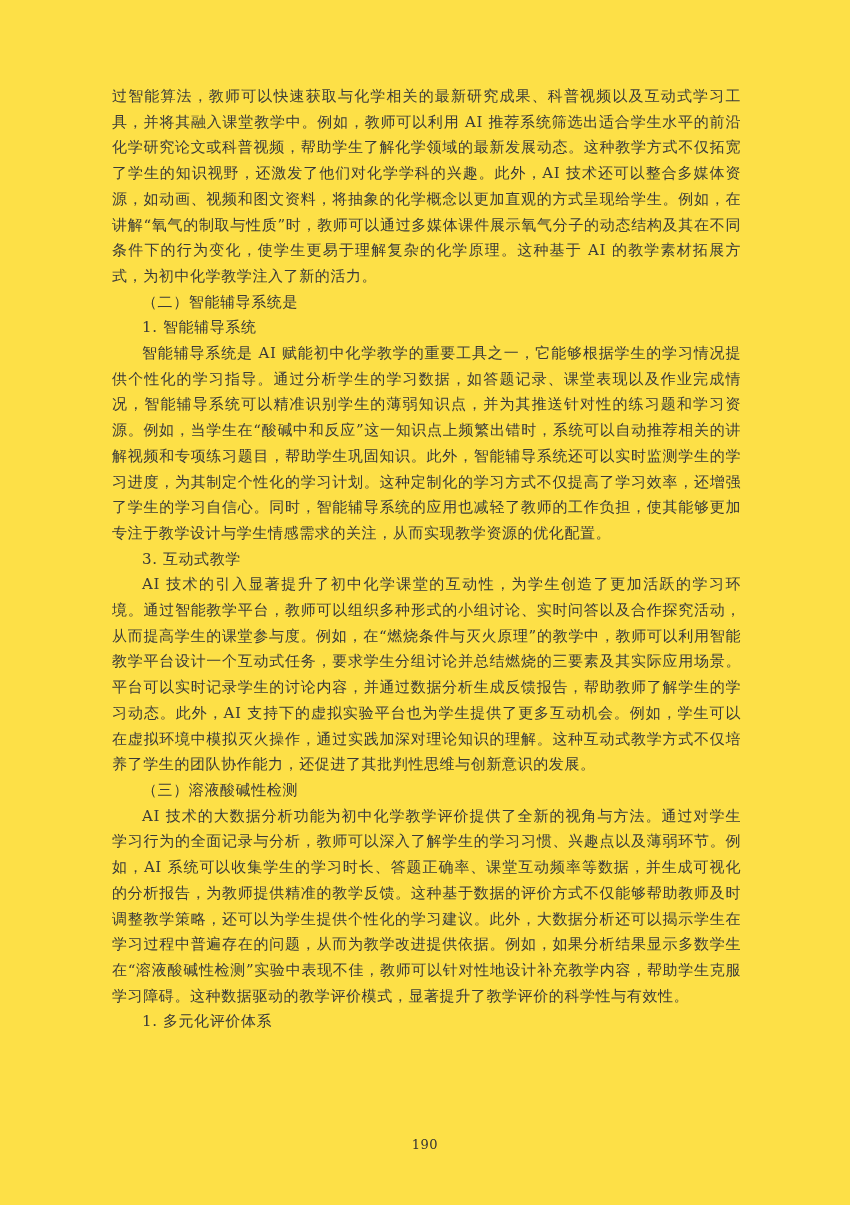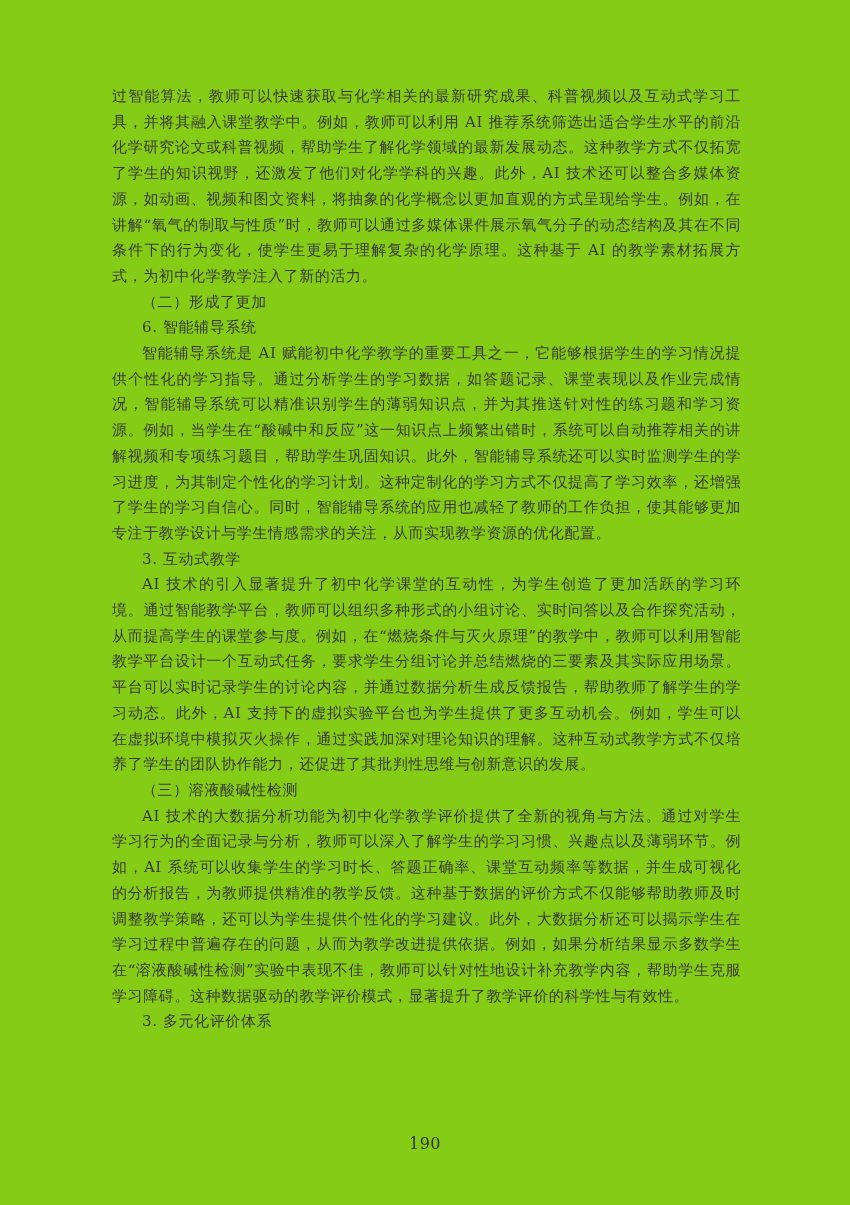--- a/index.html
+++ b/index.html
@@ -10,21 +10,21 @@
   body {
     width: 850px;
     height: 1205px;
     position: relative;
     overflow: hidden;
     font-family: "DejaVu Serif", "Liberation Serif", serif;
   }
   .page {
     position: absolute;
     inset: 0;
-    background: #84cc16;
+    background: #fde047;
   }
   .text-block {
     position: absolute;
     left: 112px;
     top: 84px;
     width: 629px;
   }
   .text-block p {
     margin: 0;
     padding: 0;
@@ -40,39 +40,39 @@
     text-indent: 2em;
   }
   .footer {
     position: absolute;
     left: 0;
     top: 1134px;
     width: 850px;
     text-align: center;
   }
   .footer .page-number {
-    font-size: 16px;
+    font-size: 13px;
     color: #333333;
     letter-spacing: 0.5px;
   }
 </style>
 </head>
 <body>
 
 <div class="page">
 
   <div class="text-block">
     <p>过智能算法，教师可以快速获取与化学相关的最新研究成果、科普视频以及互动式学习工具，并将其融入课堂教学中。例如，教师可以利用 AI 推荐系统筛选出适合学生水平的前沿化学研究论文或科普视频，帮助学生了解化学领域的最新发展动态。这种教学方式不仅拓宽了学生的知识视野，还激发了他们对化学学科的兴趣。此外，AI 技术还可以整合多媒体资源，如动画、视频和图文资料，将抽象的化学概念以更加直观的方式呈现给学生。例如，在讲解“氧气的制取与性质”时，教师可以通过多媒体课件展示氧气分子的动态结构及其在不同条件下的行为变化，使学生更易于理解复杂的化学原理。这种基于 AI 的教学素材拓展方式，为初中化学教学注入了新的活力。</p>
-    <p class="indent">（二）形成了更加</p>
-    <p class="indent">6. 智能辅导系统</p>
+    <p class="indent">（二）智能辅导系统是</p>
+    <p class="indent">1. 智能辅导系统</p>
     <p class="indent">智能辅导系统是 AI 赋能初中化学教学的重要工具之一，它能够根据学生的学习情况提供个性化的学习指导。通过分析学生的学习数据，如答题记录、课堂表现以及作业完成情况，智能辅导系统可以精准识别学生的薄弱知识点，并为其推送针对性的练习题和学习资源。例如，当学生在“酸碱中和反应”这一知识点上频繁出错时，系统可以自动推荐相关的讲解视频和专项练习题目，帮助学生巩固知识。此外，智能辅导系统还可以实时监测学生的学习进度，为其制定个性化的学习计划。这种定制化的学习方式不仅提高了学习效率，还增强了学生的学习自信心。同时，智能辅导系统的应用也减轻了教师的工作负担，使其能够更加专注于教学设计与学生情感需求的关注，从而实现教学资源的优化配置。</p>
     <p class="indent">3. 互动式教学</p>
     <p class="indent">AI 技术的引入显著提升了初中化学课堂的互动性，为学生创造了更加活跃的学习环境。通过智能教学平台，教师可以组织多种形式的小组讨论、实时问答以及合作探究活动，从而提高学生的课堂参与度。例如，在“燃烧条件与灭火原理”的教学中，教师可以利用智能教学平台设计一个互动式任务，要求学生分组讨论并总结燃烧的三要素及其实际应用场景。平台可以实时记录学生的讨论内容，并通过数据分析生成反馈报告，帮助教师了解学生的学习动态。此外，AI 支持下的虚拟实验平台也为学生提供了更多互动机会。例如，学生可以在虚拟环境中模拟灭火操作，通过实践加深对理论知识的理解。这种互动式教学方式不仅培养了学生的团队协作能力，还促进了其批判性思维与创新意识的发展。</p>
     <p class="indent">（三）溶液酸碱性检测</p>
     <p class="indent">AI 技术的大数据分析功能为初中化学教学评价提供了全新的视角与方法。通过对学生学习行为的全面记录与分析，教师可以深入了解学生的学习习惯、兴趣点以及薄弱环节。例如，AI 系统可以收集学生的学习时长、答题正确率、课堂互动频率等数据，并生成可视化的分析报告，为教师提供精准的教学反馈。这种基于数据的评价方式不仅能够帮助教师及时调整教学策略，还可以为学生提供个性化的学习建议。此外，大数据分析还可以揭示学生在学习过程中普遍存在的问题，从而为教学改进提供依据。例如，如果分析结果显示多数学生在“溶液酸碱性检测”实验中表现不佳，教师可以针对性地设计补充教学内容，帮助学生克服学习障碍。这种数据驱动的教学评价模式，显著提升了教学评价的科学性与有效性。</p>
-    <p class="indent">3. 多元化评价体系</p>
+    <p class="indent">1. 多元化评价体系</p>
   </div>
 
   <div class="footer">
     <span class="page-number">190</span>
   </div>
 
 </div>
 
 </body></html>

